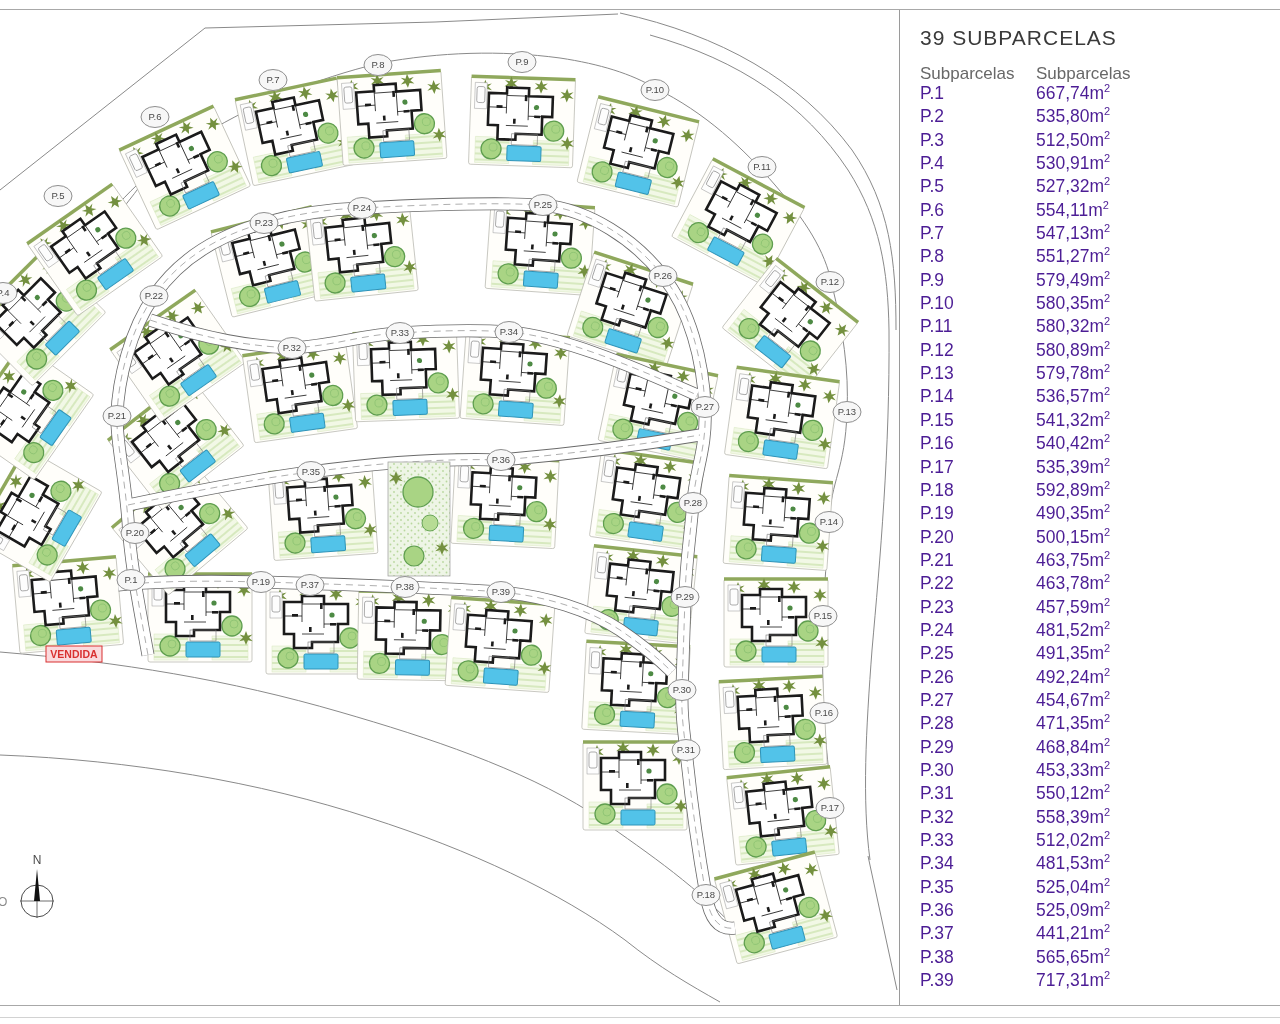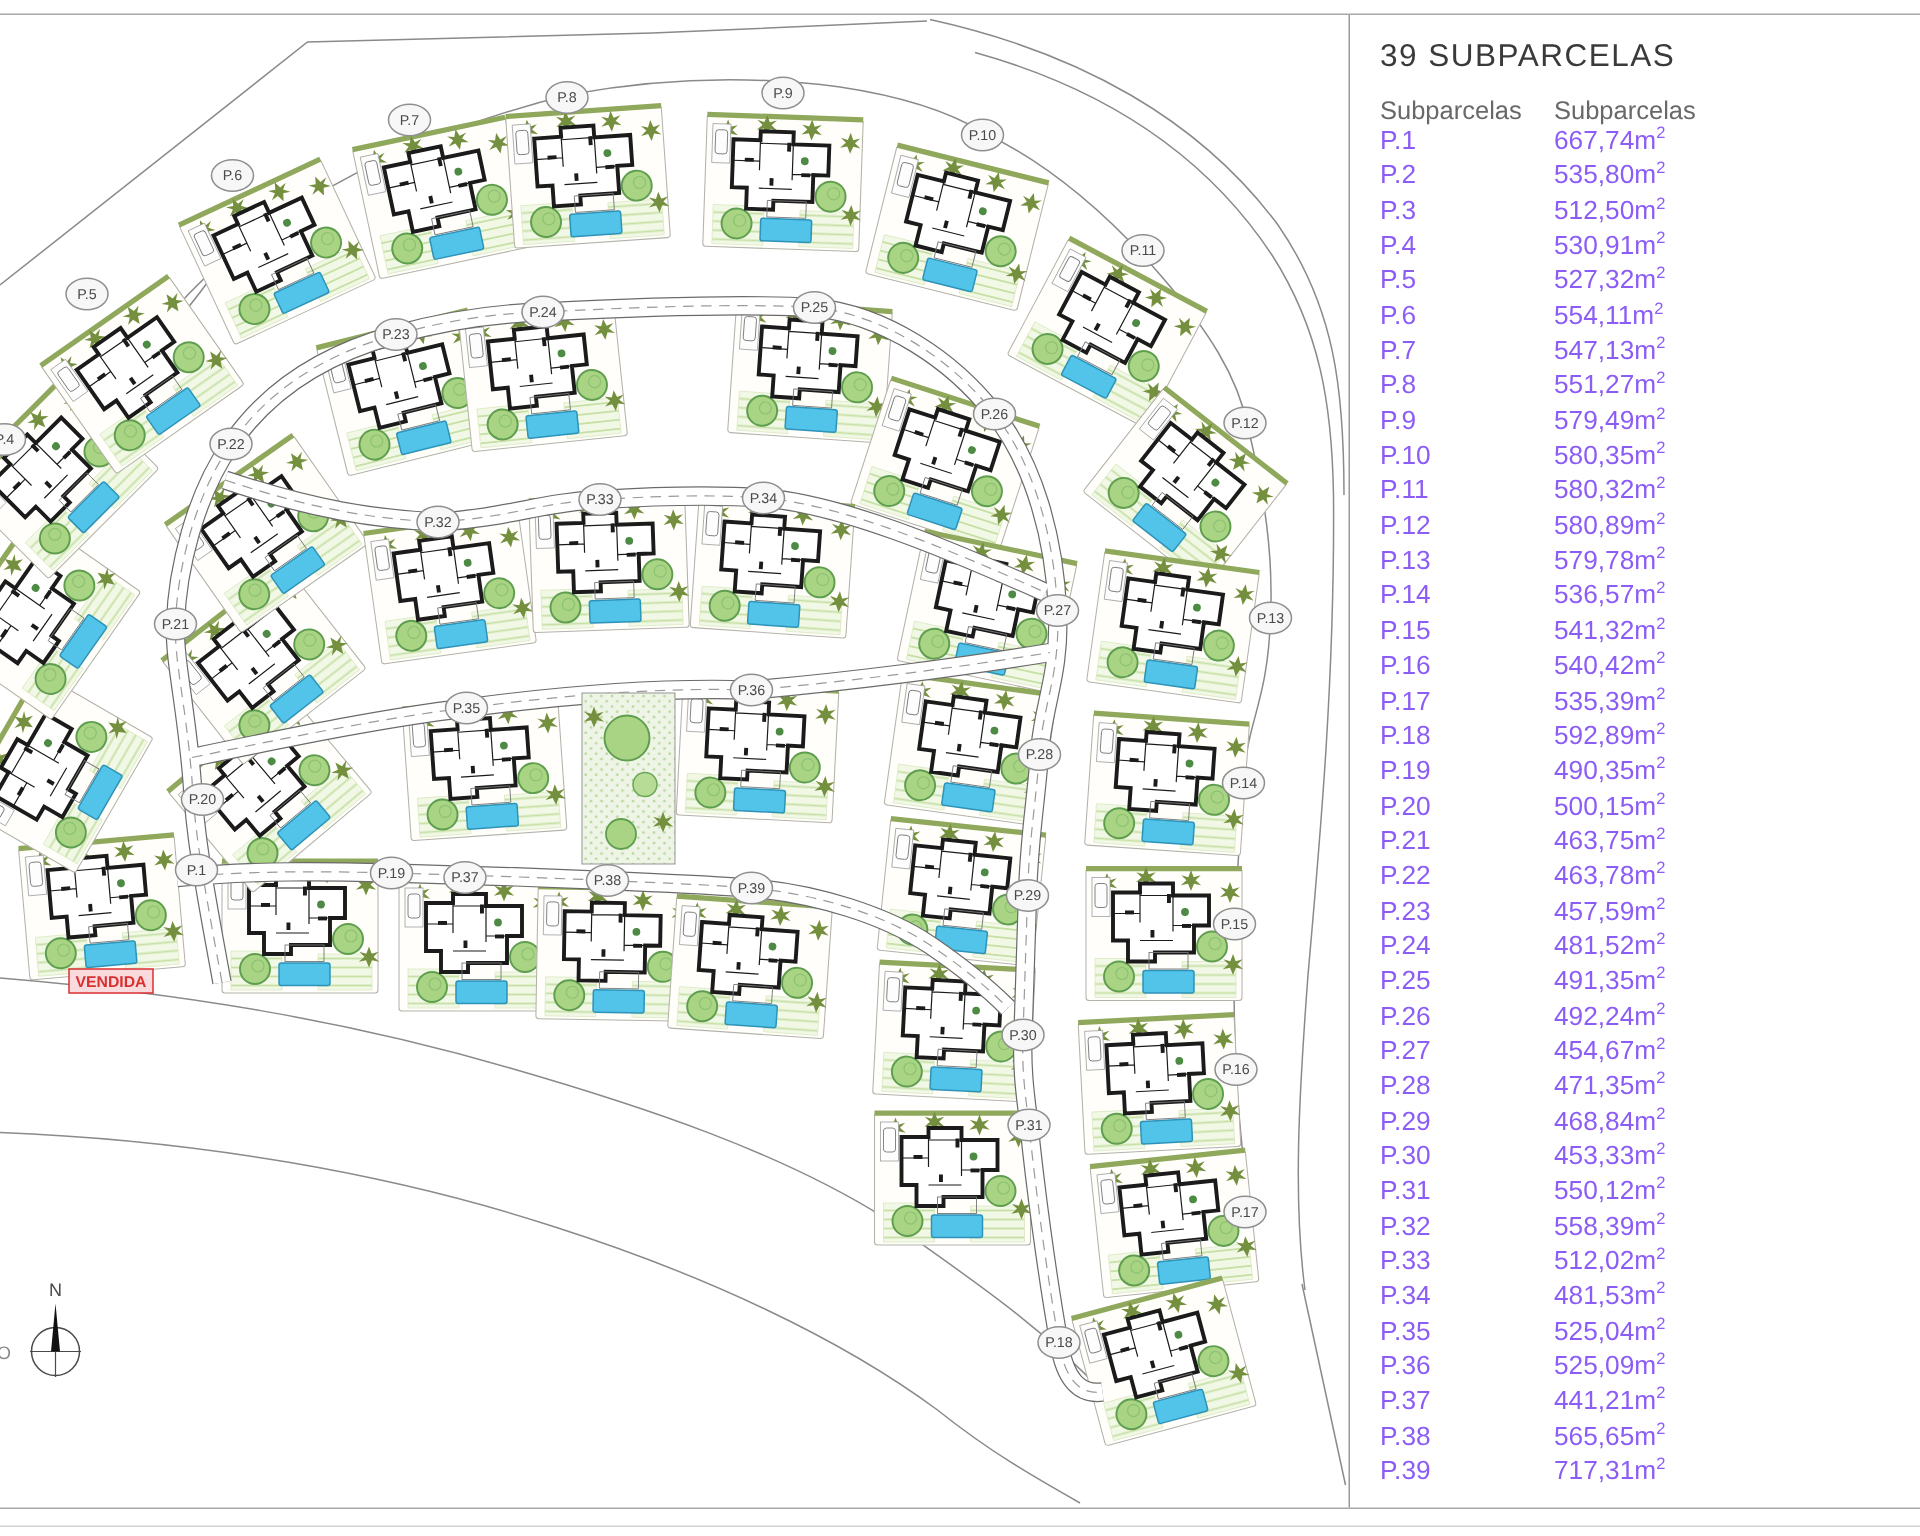--- a/index.html
+++ b/index.html
@@ -11,21 +11,21 @@
   .hline.light{border-top-color:#d2d2d2;}
   .vdivider{position:absolute;top:10px;height:995px;width:0;border-left:1px solid #9a9a9a;}
   #map{position:absolute;left:0;top:0;}
   .panel{position:absolute;left:899px;top:10px;width:376px;height:995px;color:#3b3b3b;}
   .panel-title{
     position:absolute;left:21px;top:16px;font-size:21px;letter-spacing:1px;
     color:#3a3a3a;
   }
   .panel-cols{position:absolute;left:21px;top:54px;font-size:17px;color:#686868;}
   .panel-cols .col2{position:absolute;left:116px;top:0;white-space:nowrap;}
-  .rows{position:absolute;left:21px;top:72px;font-size:17.5px;color:#8b5cf6;}
+  .rows{position:absolute;left:21px;top:72px;font-size:17.5px;color:#4c1d95;}
   .row{height:23.35px;line-height:23.35px;position:relative;white-space:nowrap;}
   .row .pid{display:inline-block;width:116px;}
   .row sup{font-size:11px;line-height:0;}
 </style>
 </head>
 <body>
 <div class="page">
 
 <div class="hline" style="top:9px"></div>
 <div class="hline" style="top:1005px"></div>

